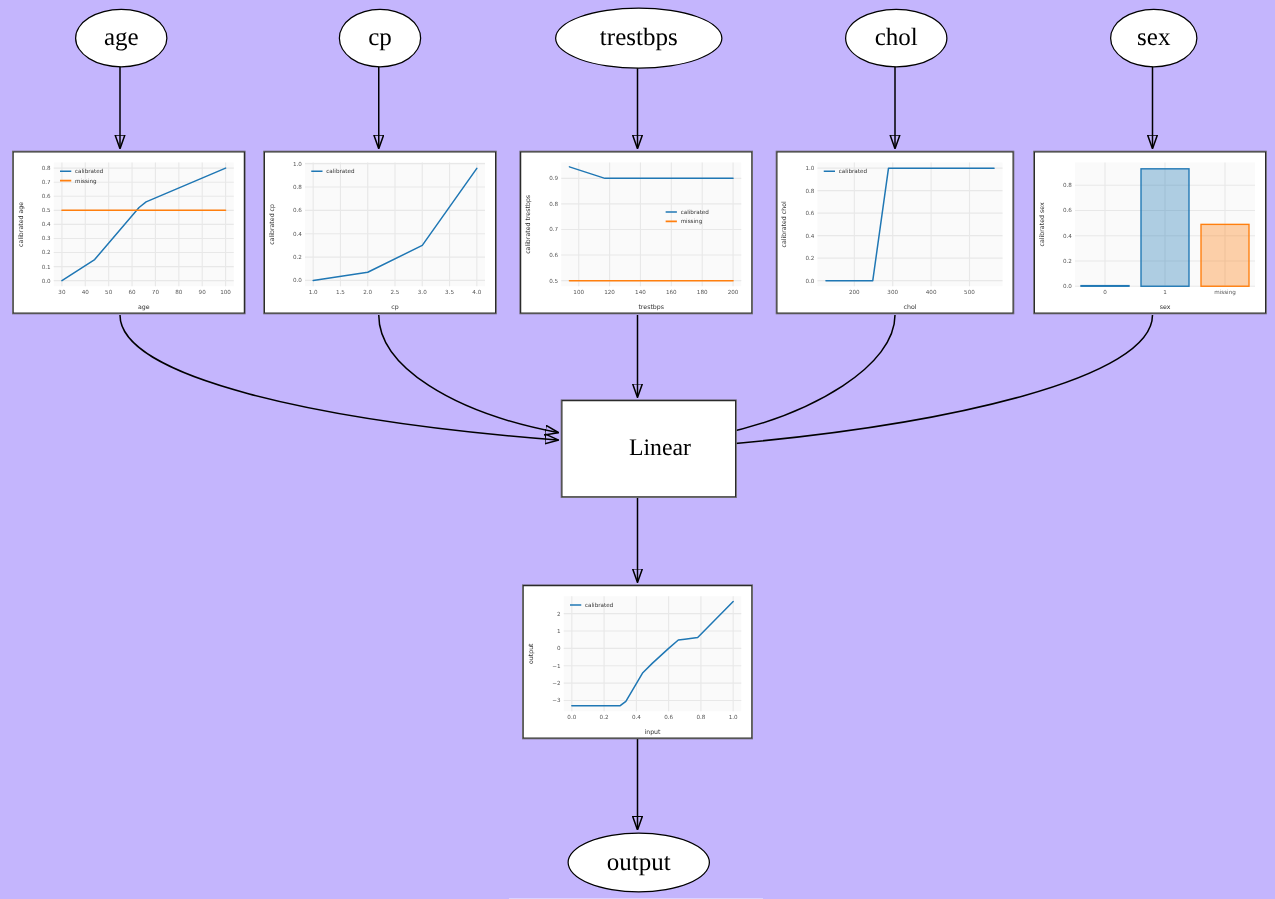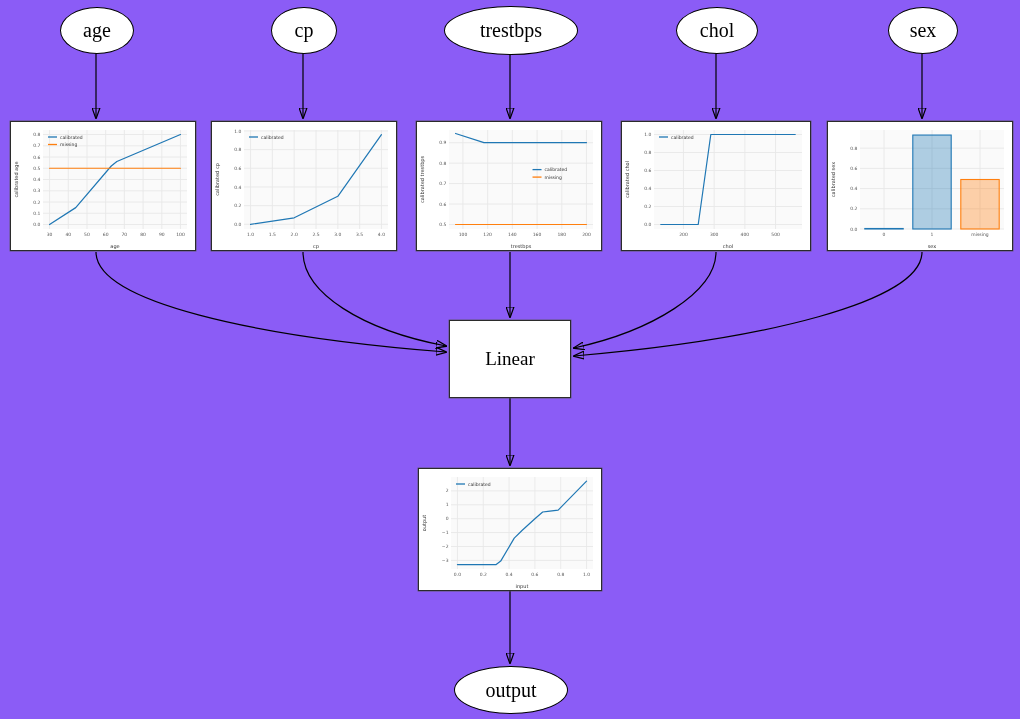--- a/index.html
+++ b/index.html
@@ -1,24 +1,24 @@
 <!DOCTYPE html>
 <html><head>
 <meta charset="utf-8">
 <style>
   html,body{margin:0;padding:0;background:#fff;}
-  .canvas{position:relative;width:1020px;height:719px;background:#8b5cf6;overflow:hidden;
+  .canvas{position:relative;width:1020px;height:719px;background:#c4b5fd;overflow:hidden;
           font-family:"Liberation Serif", serif;}
   .enode{position:absolute;border:1px solid #000;border-radius:50%;background:#fff;
          display:flex;align-items:center;justify-content:center;font-size:20px;color:#000;}
   .pbox{position:absolute;border:1px solid #2b2b2b;background:#fff;box-shadow:0 0 0 0.4px #555;}
   .pbox svg{display:block;}
   .lbox{position:absolute;left:449px;top:320px;width:120px;height:76px;border:1px solid #2b2b2b;
         box-shadow:0 0 0 0.4px #555;background:#fff;display:flex;align-items:center;
-        justify-content:center;font-size:19px;color:#000;}
+        justify-content:center;font-size:19px;color:#000;padding-left:18px;}
   .edges{position:absolute;left:0;top:0;pointer-events:none;}
   .edges path{fill:none;stroke:#000;stroke-width:1.2px;}
 </style>
 </head>
 <body>
 
 <div class="canvas">
 
   <svg class="edges" width="1020" height="719">
     <defs>

